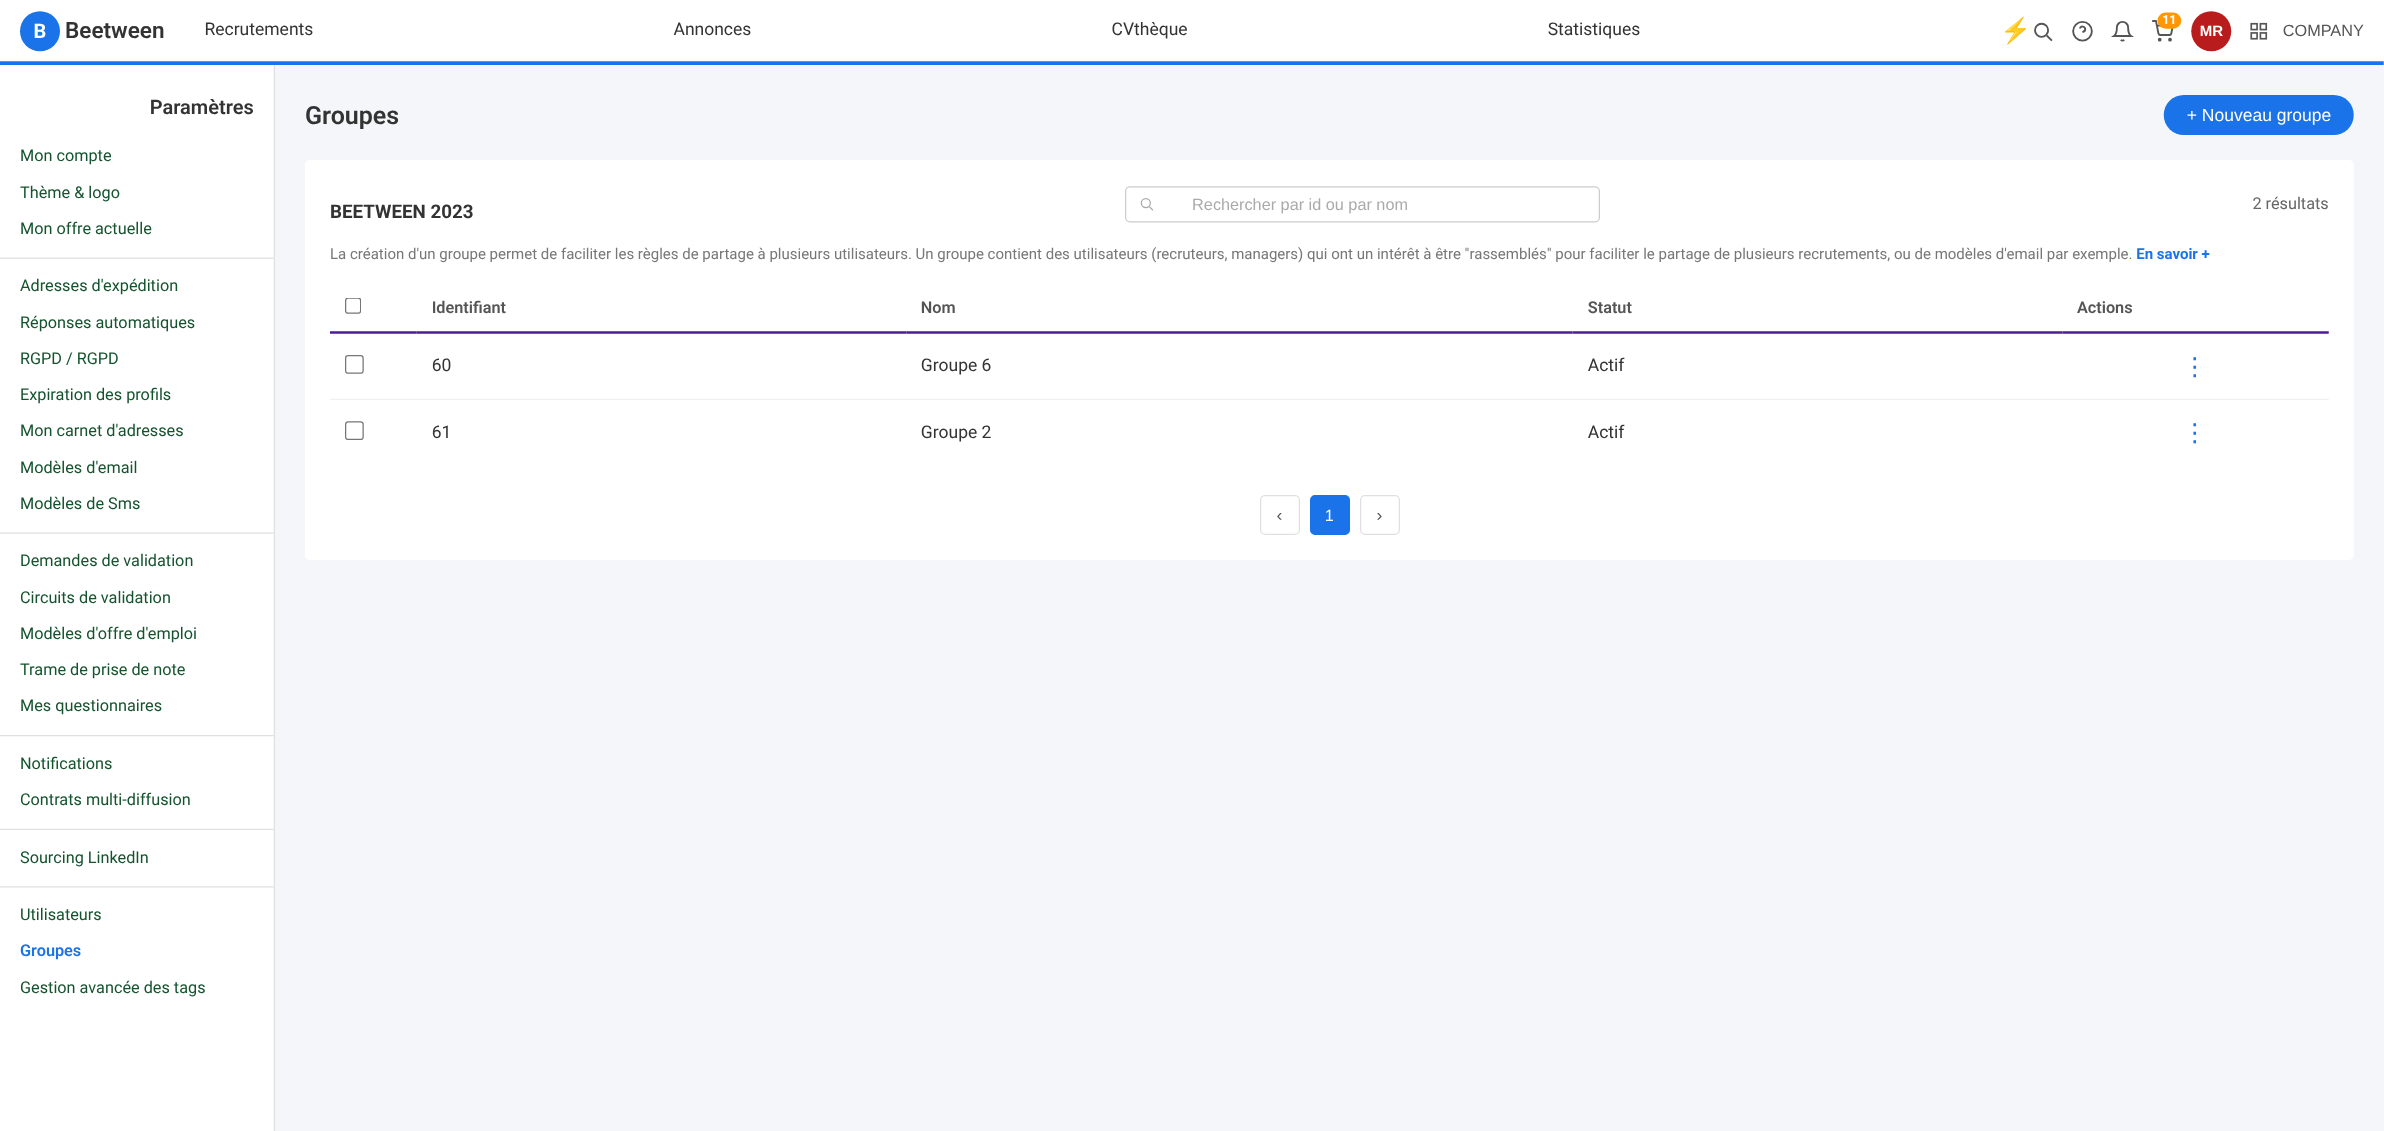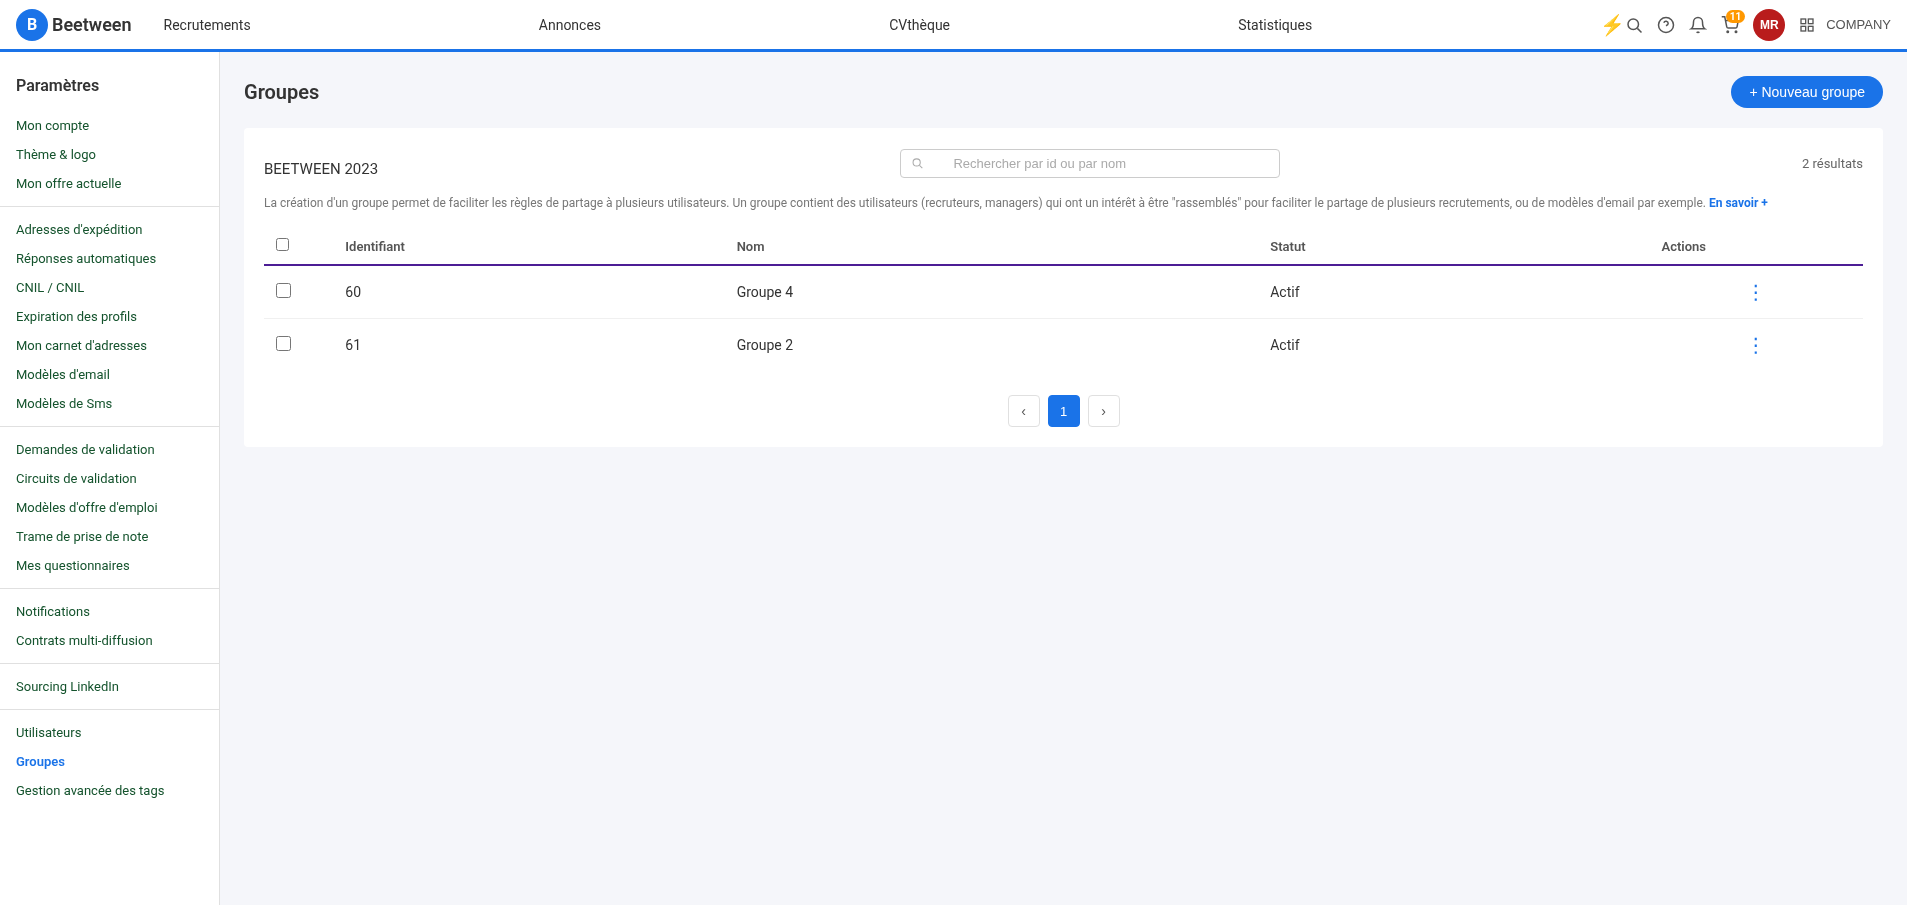--- a/index.html
+++ b/index.html
@@ -21,37 +21,37 @@
     .notif-wrap { position: relative; }
     .notif-badge { position: absolute; top: -6px; right: -6px; background: #ff9800; color: #fff; font-size: 10px; font-weight: 700; border-radius: 10px; padding: 1px 4px; }
     .avatar-btn { width: 32px; height: 32px; border-radius: 50%; background: #b91c1c; color: #fff; font-size: 12px; font-weight: 700; display: flex; align-items: center; justify-content: center; cursor: pointer; border: none; }
     .company-btn { display: flex; align-items: center; gap: 11px; cursor: pointer; border: none; background: none; font-size: 13px; color: #555; }
 
     
     .page-wrap { display: flex; margin-top: 52px; min-height: calc(100vh - 52px); }
 
     
     .sidebar { width: 220px; background: #fff; border-right: 1px solid #e0e0e0; padding: 16px 0; flex-shrink: 0; }
-    .sidebar-title { font-size: 16px; font-weight: 600; color: #333; padding: 8px 16px 16px; text-align: left; }
+    .sidebar-title { font-size: 16px; font-weight: 600; color: #333; padding: 8px 16px 16px; text-align: right; }
     .sidebar-item { display: block; padding: 7px 16px; font-size: 13px; color: #14532d; cursor: pointer; text-decoration: none; position: relative; }
     .sidebar-item.active { color: #1a73e8; font-weight: 600; }
     .sidebar-divider { border: none; border-top: 1px solid #e0e0e0; margin: 8px 0; }
 
     
     .main-content { flex: 1; padding: 24px; background: #f5f6fa; }
 
     
     .page-header { display: flex; align-items: center; justify-content: space-between; margin-bottom: 20px; }
     .page-title { font-size: 20px; font-weight: 600; color: #333; }
     .btn-new { background: #1a73e8; color: #fff; border: none; border-radius: 20px; padding: 8px 18px; font-size: 14px; cursor: pointer; display: flex; align-items: center; gap: 4px; }
 
     .content-card { background: #fff; border-radius: 4px; padding: 20px; }
 
     .section-header { display: flex; align-items: center; justify-content: space-between; margin-bottom: 16px; }
-    .section-title { font-size: 15px; font-weight: 400; color: #333; margin-top: 12px; }
+    .section-title { font-size: 15px; font-weight: 700; color: #333; margin-top: 12px; }
     .search-wrap { display: flex; align-items: center; border: 1px solid #ccc; border-radius: 4px; padding: 6px 10px; gap: 6px; width: 380px; }
     .search-wrap input { border: none; outline: none; font-size: 13px; width: 100%; color: #333; margin-left: 24px; }
     .search-wrap input::placeholder { color: #aaa; }
     .results-count { font-size: 13px; color: #666; }
 
     .desc-text { font-size: 12px; color: #777; margin-bottom: 16px; line-height: 1.5; }
     .desc-text a { color: #1a73e8; text-decoration: none; font-weight: bold; }
 
     
     .groups-table { width: 100%; border-collapse: collapse; }
@@ -138,21 +138,21 @@
     <div class="sidebar-title">Paramètres</div>
 
     <a class="sidebar-item">Mon compte</a>
     <a class="sidebar-item">Thème &amp; logo</a>
     <a class="sidebar-item">Mon offre actuelle</a>
 
     <hr class="sidebar-divider">
 
     <a class="sidebar-item">Adresses d'expédition</a>
     <a class="sidebar-item">Réponses automatiques</a>
-    <a class="sidebar-item">CNIL / CNIL</a>
+    <a class="sidebar-item">RGPD / RGPD</a>
     <a class="sidebar-item">Expiration des profils</a>
     <a class="sidebar-item">Mon carnet d'adresses</a>
     <a class="sidebar-item">Modèles d'email</a>
     <a class="sidebar-item">Modèles de Sms</a>
 
     <hr class="sidebar-divider">
 
     <a class="sidebar-item">Demandes de validation</a>
     <a class="sidebar-item" style="position:relative;">Circuits de validation</a>
     <a class="sidebar-item">Modèles d'offre d'emploi</a>
@@ -212,21 +212,21 @@
             <th class="th-status">Statut</th>
             <th class="th-actions">Actions</th>
           </tr>
         </thead>
         <tbody>
           <tr>
             <td class="check-col">
               <input type="checkbox" class="row-checkbox" style="">
             </td>
             <td>60</td>
-            <td>Groupe 4</td>
+            <td>Groupe 6</td>
             <td>Actif</td>
             <td class="td-actions">
               <span class="action-dots">⋮</span>
             </td>
           </tr>
           <tr>
             <td class="check-col">
               <input type="checkbox" class="row-checkbox" style="">
             </td>
             <td>61</td>

